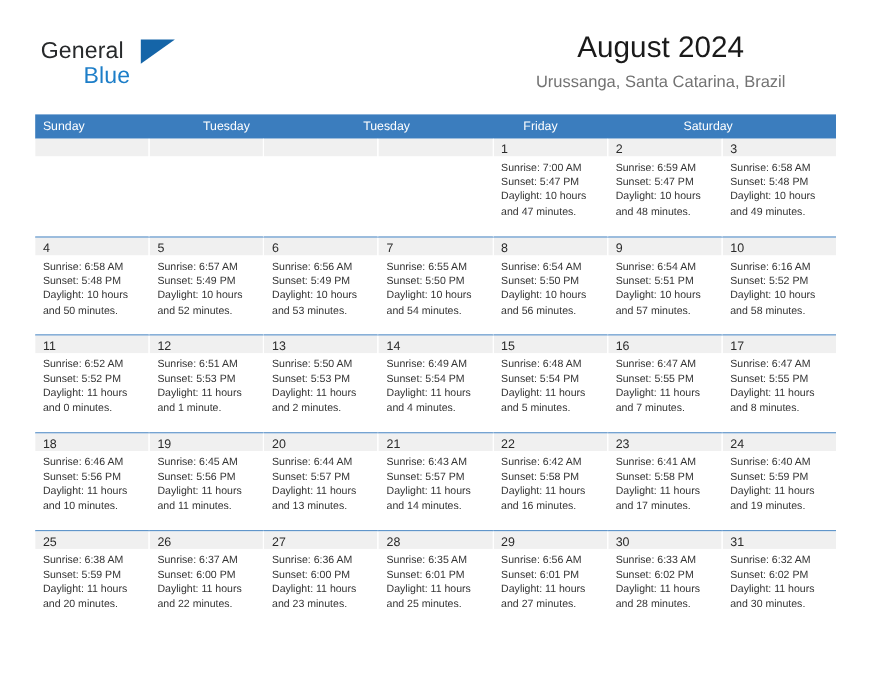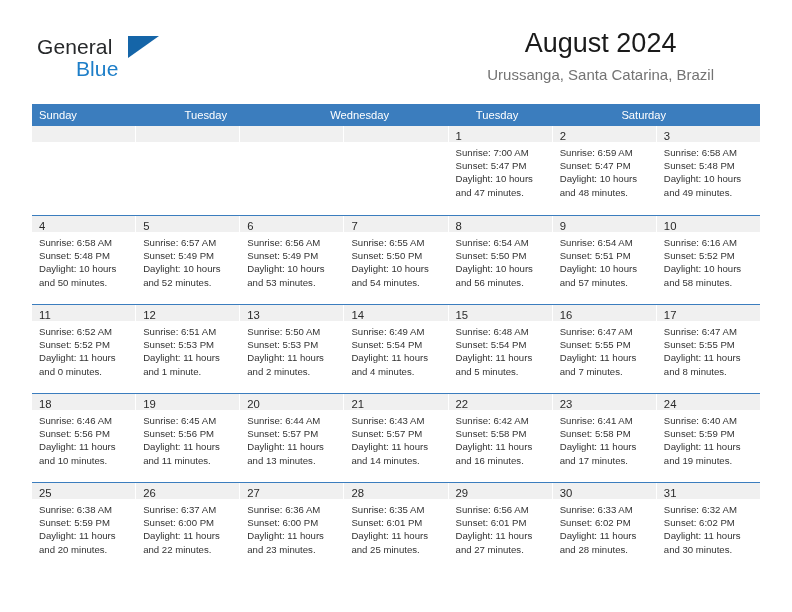--- a/index.html
+++ b/index.html
@@ -161,22 +161,22 @@
       <div class="cal-title">August 2024</div>
       <div class="cal-subtitle">Urussanga, Santa Catarina, Brazil</div>
     </div>
 
   </div>
 
   <div class="calendar">
     <div class="weekhead" id="weekhead">
         <div class="wh-cell">Sunday</div>
         <div class="wh-cell">Tuesday</div>
-        <div class="wh-cell">Wednesday</div>
         <div class="wh-cell">Tuesday</div>
+        <div class="wh-cell">Friday</div>
         <div class="wh-cell">Saturday</div>
       </div>
     <div id="weeks-container">
         <div class="week first">
           <div class="day empty">
             <div class="daynum-band"></div>
           </div>
           <div class="day empty">
             <div class="daynum-band"></div>
           </div>

